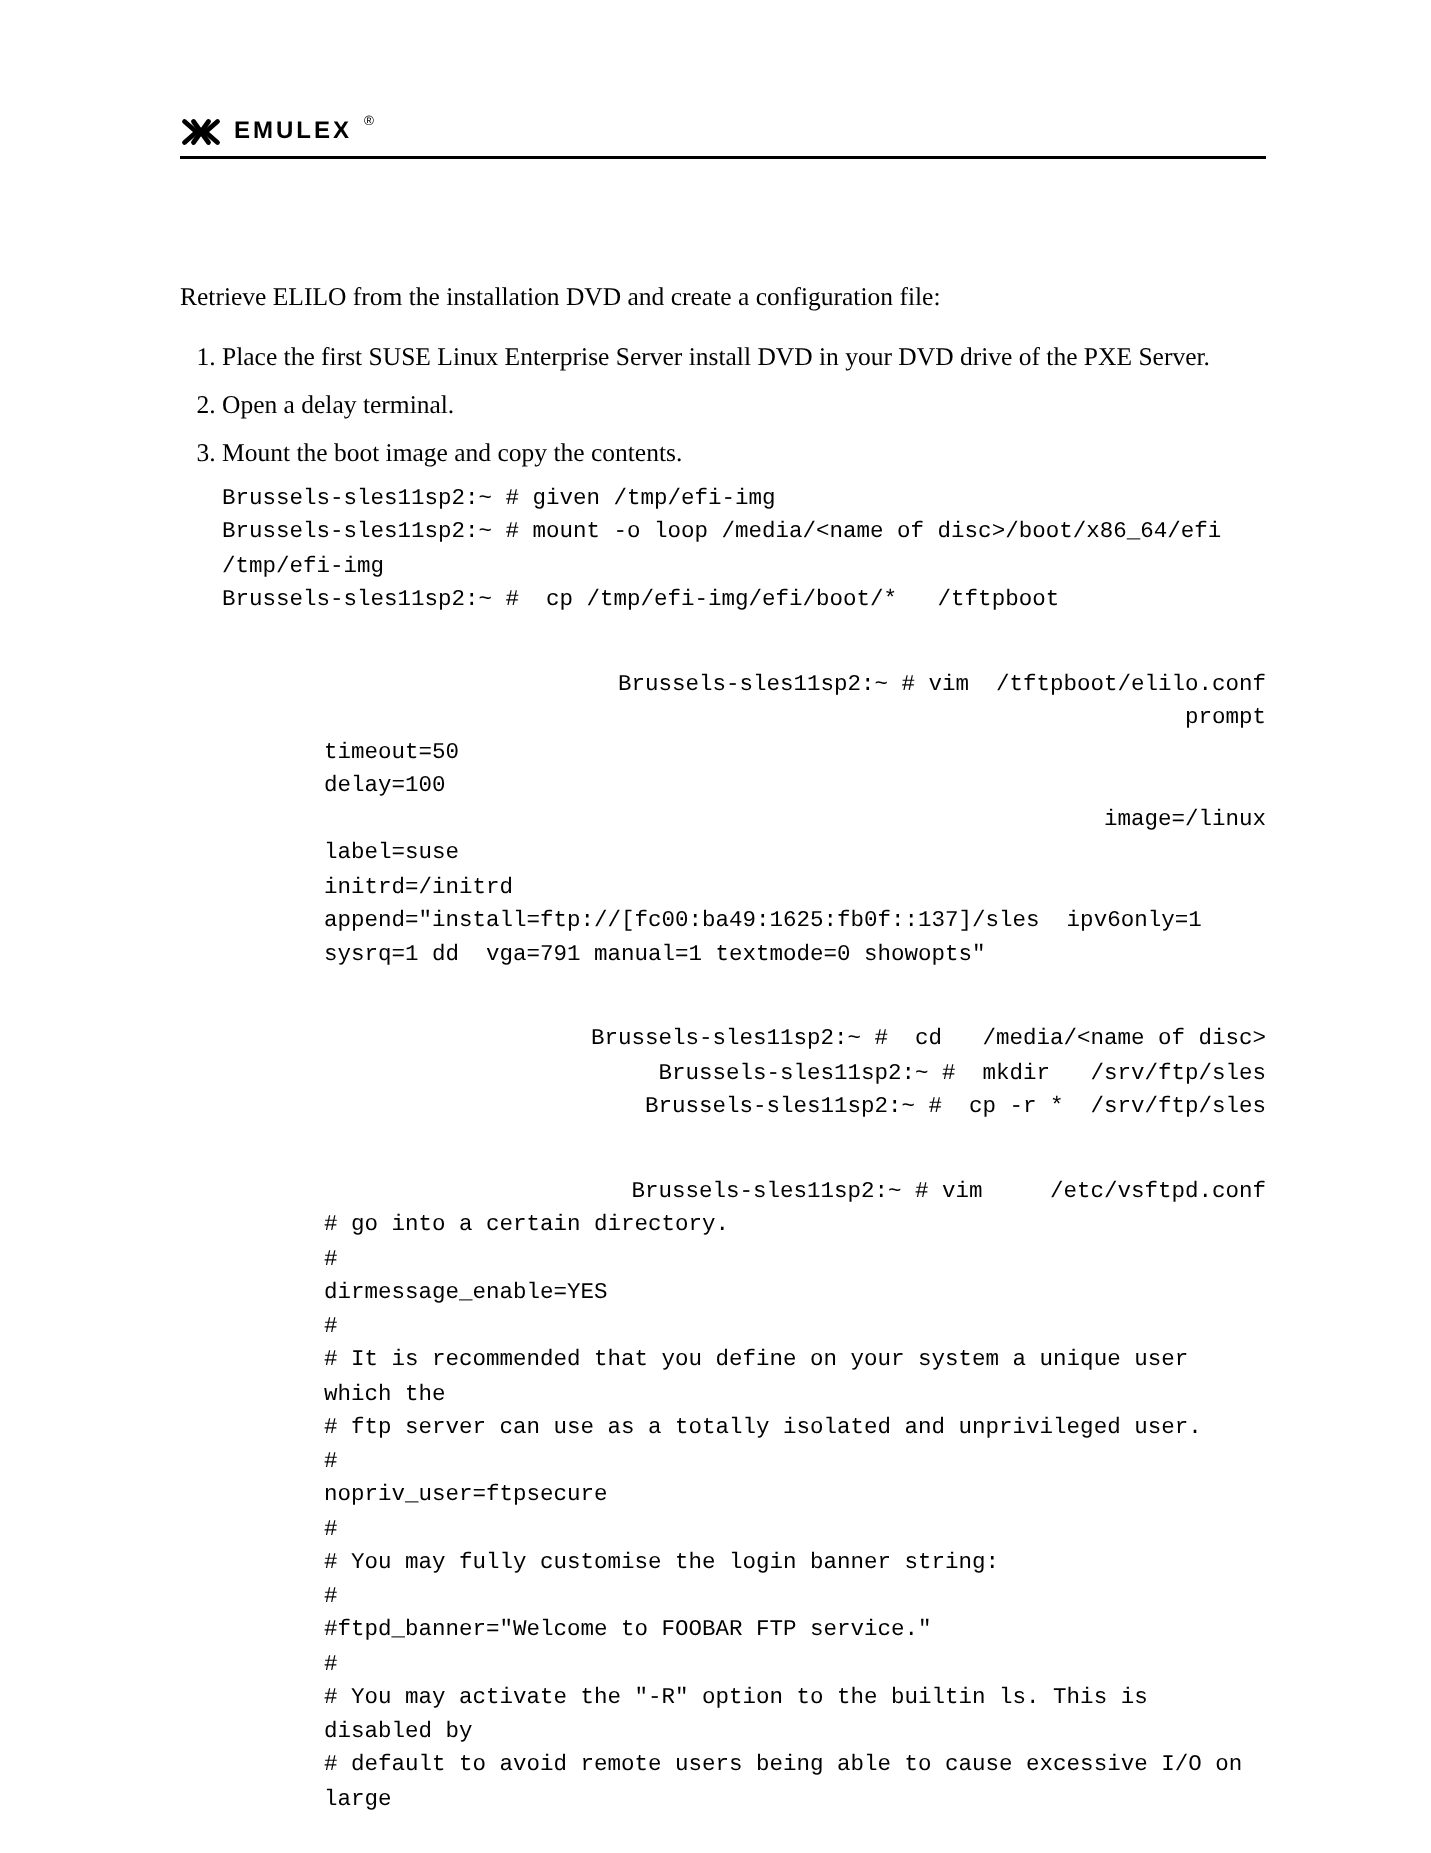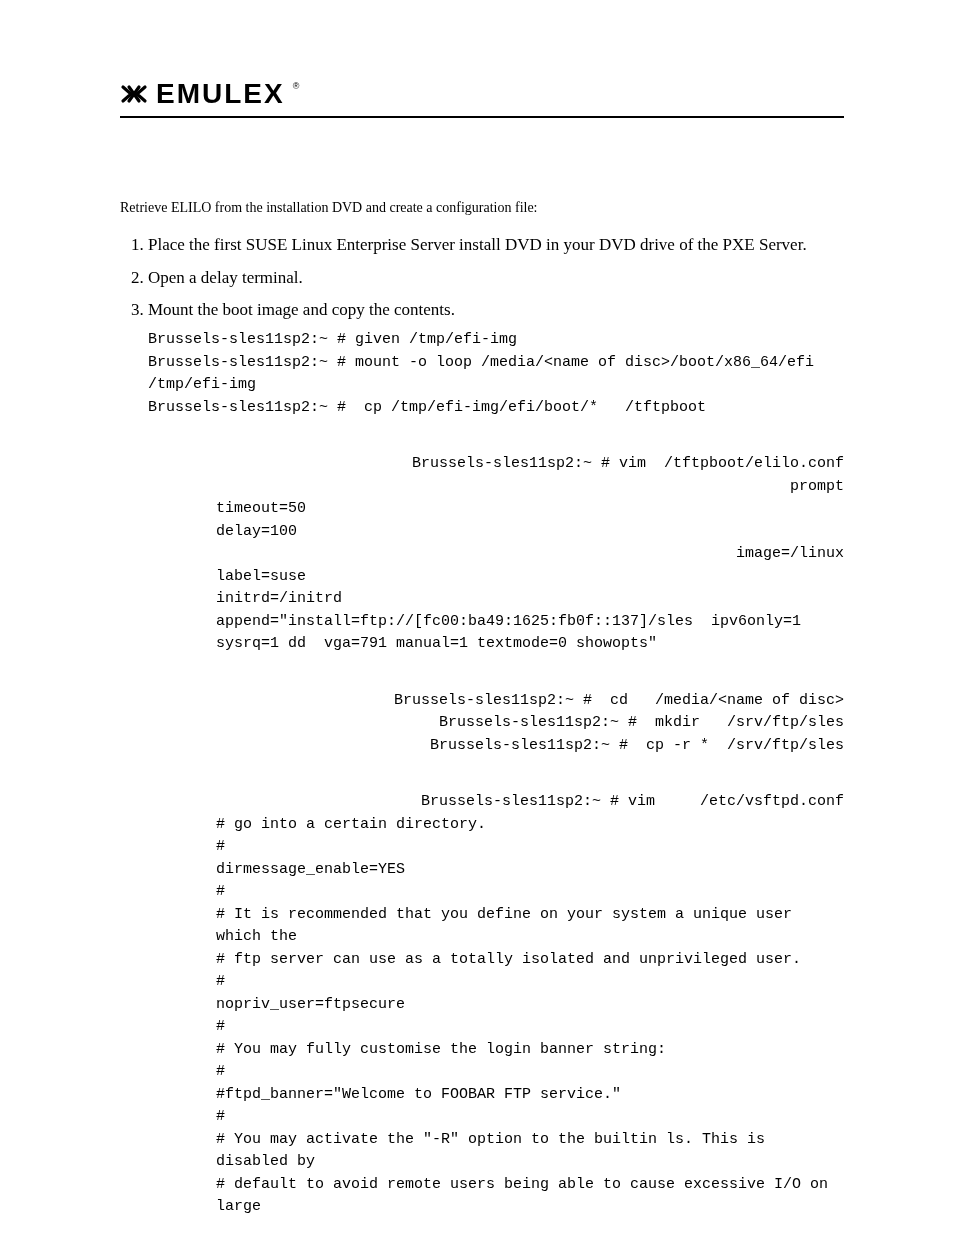--- a/index.html
+++ b/index.html
@@ -30,31 +30,31 @@
     font-weight: 900;
     font-size: 22px;
     letter-spacing: -2px;
     display: inline-flex;
     align-items: center;
   }
   .logo-icon svg { display: block; }
   .logo-text {
     font-family: Arial, Helvetica, sans-serif;
     font-weight: 900;
-    font-size: 28px;
+    font-size: 16px;
     letter-spacing: 2px;
   }
   .logo-r {
     font-family: Arial, sans-serif;
     font-size: 9px;
     position: relative;
     top: -8px;
   }
   .intro {
-    font-size: 14px;
+    font-size: 17px;
     margin: 0 0 14px 0;
     line-height: 1.45;
   }
   ol.steps {
     margin: 0 0 24px 0;
     padding-left: 28px;
     font-size: 17px;
     line-height: 1.55;
   }
   ol.steps li { margin-bottom: 6px; }

